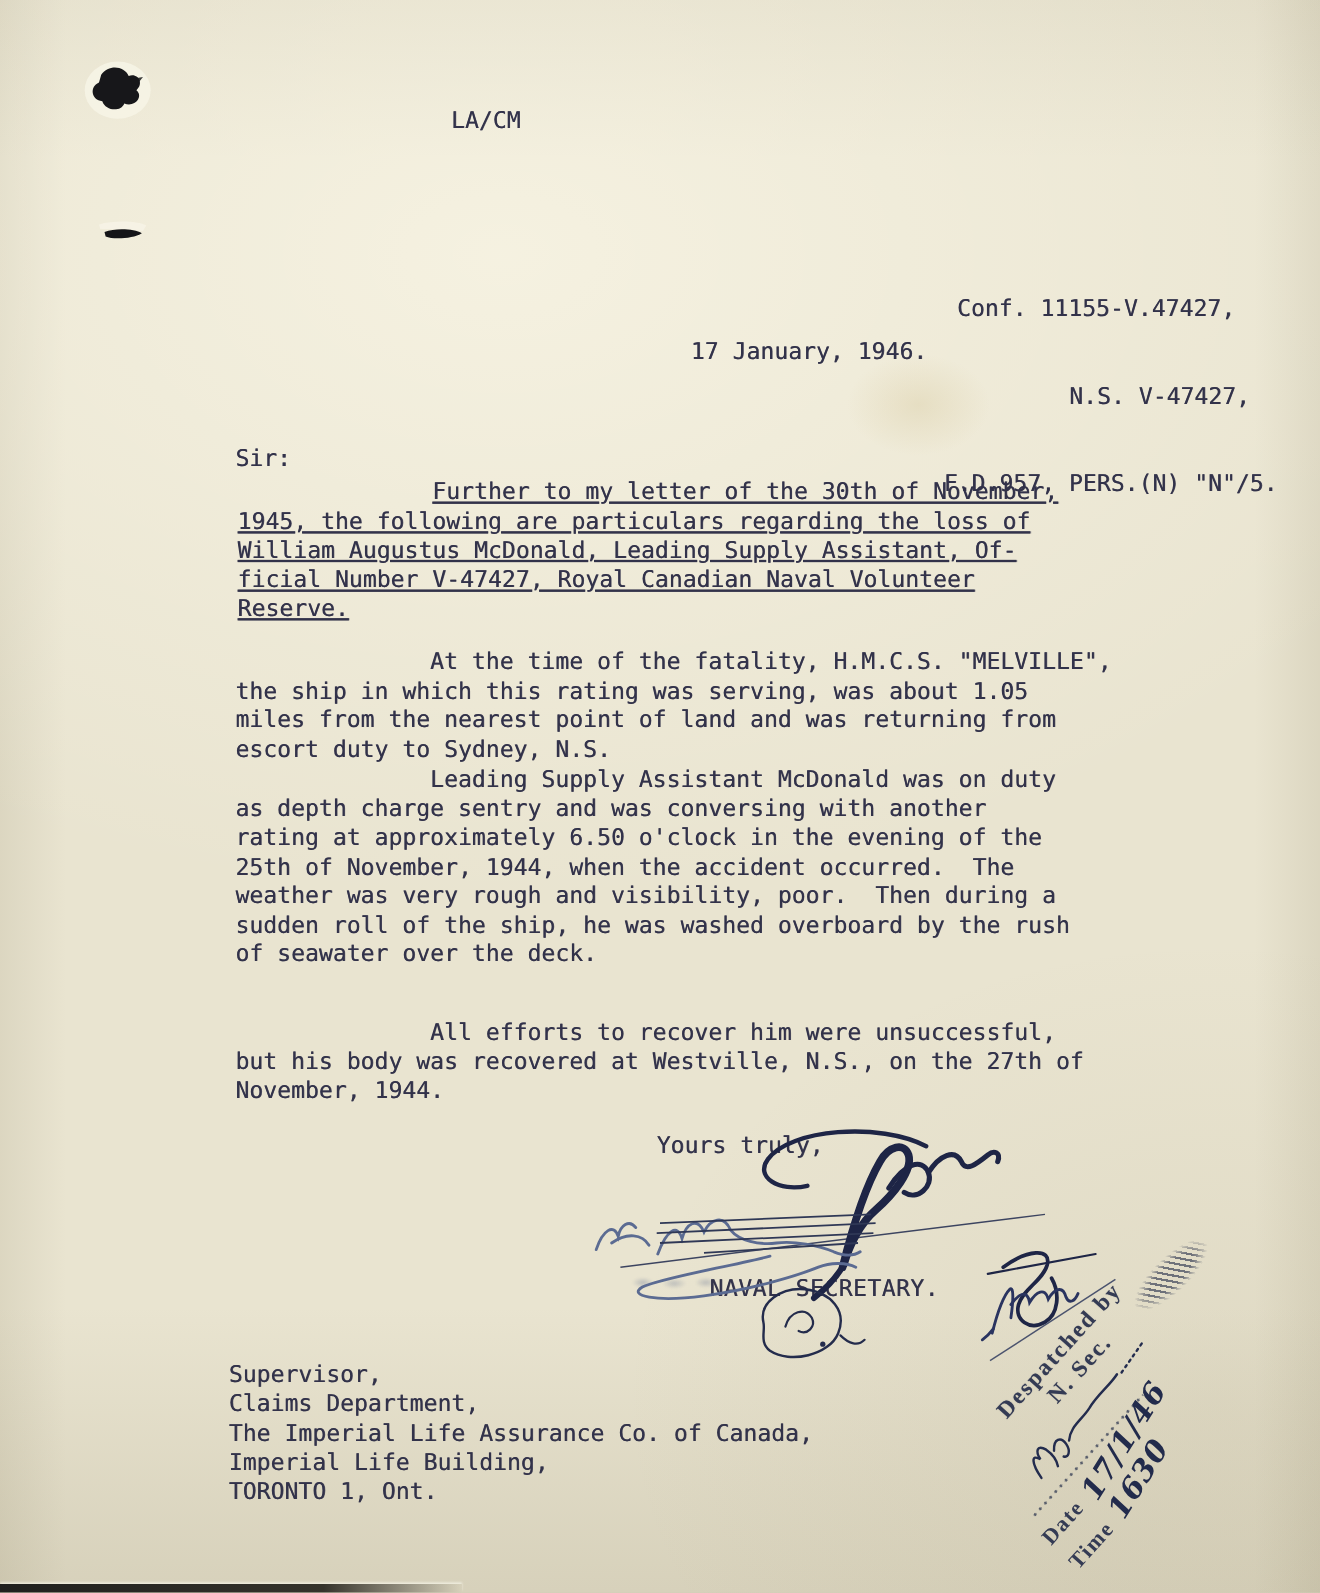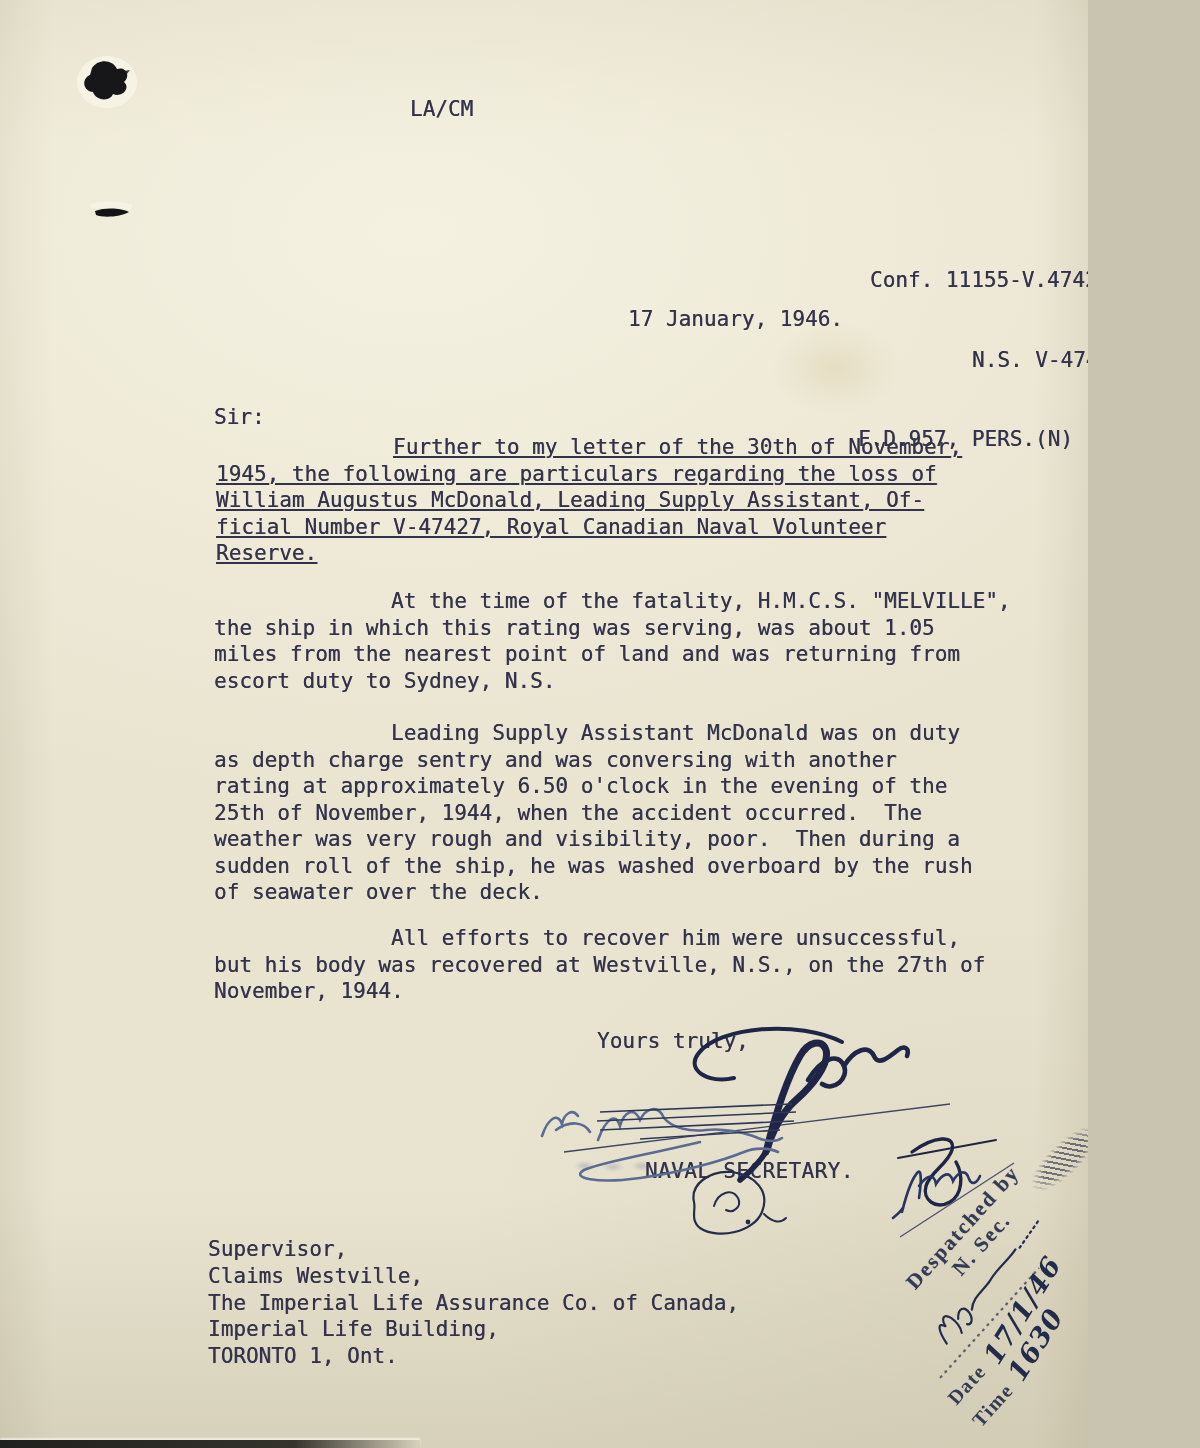--- a/index.html
+++ b/index.html
@@ -1,18 +1,18 @@
 <!DOCTYPE html>
 <html><head>
 <meta charset="utf-8">
 <style>
   html,body{margin:0;padding:0;}
   body{width:1200px;height:1448px;background:#c9c4b0;}
   #paper{
-    position:relative;width:1088px;height:1448px;overflow:hidden;
+    position:relative;width:1200px;height:1448px;overflow:hidden;
     background:
       radial-gradient(1500px 950px at 38% 16%, rgba(255,252,238,0.55), rgba(255,252,238,0) 62%),
       radial-gradient(900px 700px at 92% 88%, rgba(140,128,92,0.10), rgba(140,128,92,0) 60%),
       linear-gradient(180deg, rgba(125,115,82,0.08) 0%, rgba(125,115,82,0) 10%, rgba(125,115,82,0) 82%, rgba(125,115,82,0.17) 100%),
       linear-gradient(90deg, rgba(125,115,82,0.12) 0%, rgba(125,115,82,0) 5%, rgba(125,115,82,0) 95%, rgba(125,115,82,0.12) 100%),
       #e9e4d0;
     font-family:"DejaVu Sans Mono", monospace;
     color:#32324a;
   }
   .typed{
@@ -25,21 +25,21 @@
   .para{text-indent:177px;}
   #typist-ref{left:410px;top:96px;}
   #ref-block{left:858px;top:214px;}
   #ref-block .r1{display:block;margin-left:12px;}
   #ref-block .r2{display:block;margin-left:114px;}
   #ref-block .r3{display:block;margin-left:0;}
   #date-line{left:628px;top:306px;}
   #salutation{left:214px;top:380px;margin-top:24px;}
   #para-1{left:216px;top:434px;text-decoration:underline;}
   #para-2{left:214px;top:588px;}
-  #para-3{left:214px;top:720px;}
+  #para-3{left:214px;top:695px;}
   #para-4{left:214px;top:925px;}
   #closing{left:597px;top:1028px;}
   #signer-title{left:645px;top:1158px;letter-spacing:0.4px;}
   #recipient{left:208px;top:1236px;line-height:26.8px;}
   #faded-smudge{
     position:absolute;left:572px;top:1158px;width:82px;height:16px;
     background:
       radial-gradient(14px 7px at 15% 50%, rgba(110,122,150,0.38), rgba(110,122,150,0) 70%),
       radial-gradient(16px 7px at 50% 55%, rgba(110,122,150,0.34), rgba(110,122,150,0) 70%),
       radial-gradient(14px 7px at 85% 50%, rgba(110,122,150,0.36), rgba(110,122,150,0) 70%);
@@ -141,21 +141,21 @@
 but his body was recovered at Westville, N.S., on the 27th of
 November, 1944.</div>
 
   <div id="closing" class="typed">Yours truly,</div>
 
   <div id="faded-smudge"></div>
 
   <div id="signer-title" class="typed">NAVAL SECRETARY.</div>
 
   <div id="recipient" class="typed">Supervisor,
-Claims Westville,
+Claims Department,
 The Imperial Life Assurance Co. of Canada,
 Imperial Life Building,
 TORONTO 1, Ont.</div>
 
   <svg id="handwriting" class="overlay" width="520" height="250" viewBox="520 1015 520 250">
 
     <path d="M 564 1152 L 950 1104" stroke="#3c4460" stroke-width="1.3" fill="none"></path>
 
     <g stroke="#1e2546" fill="none" stroke-linecap="round">
       <path d="M 842 1042 C 800 1020, 718 1026, 698 1054 C 686 1070, 708 1084, 734 1078" stroke-width="4"></path>

